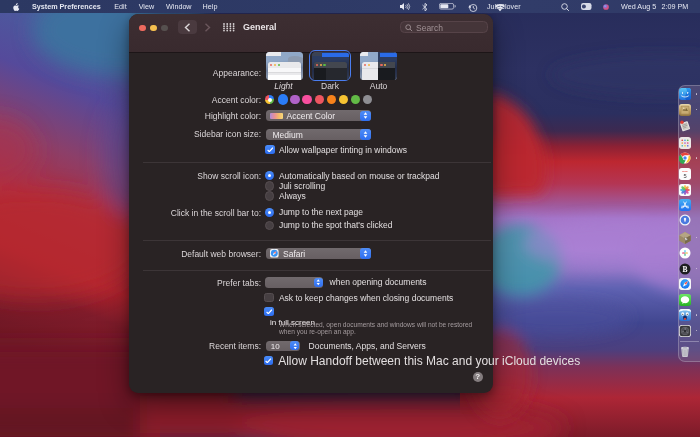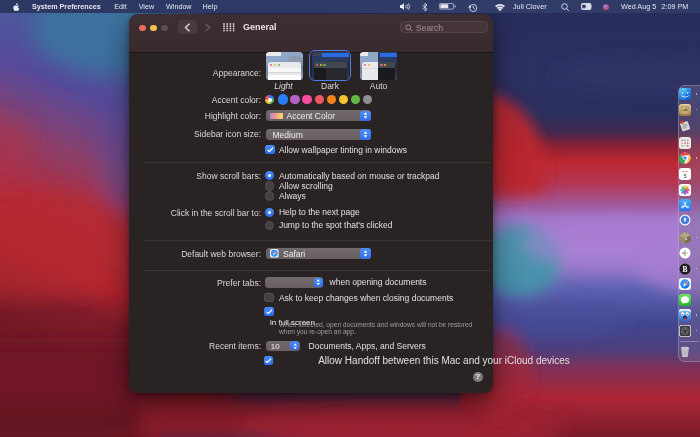--- a/index.html
+++ b/index.html
@@ -147,21 +147,21 @@
     <path d="M15.6 1.8v2.9c.7-.2 1.1-.8 1.1-1.45s-.4-1.25-1.1-1.45z" fill="#e6e8f2" opacity=".75"></path>
   </svg>
   <svg class="abs" style="left:468px;top:2.6px;" width="10" height="10" viewBox="0 0 11 11">
     <circle cx="5.8" cy="5.5" r="3.9" fill="none" stroke="#e6e8f2" stroke-width=".9"></circle>
     <path fill="none" stroke="#e6e8f2" stroke-width=".9" d="M5.8 3.2v2.3l1.7 1"></path>
     <path fill="#e6e8f2" d="M1.9 2.2L.4 5l3 .1z"></path>
   </svg>
   <svg class="abs" style="left:493.5px;top:3.2px;" width="12" height="8.5" viewBox="0 0 12 8.5">
     <path fill="#e6e8f2" d="M6 8.2L4.2 6.3a2.6 2.6 0 013.6 0zM2.8 4.8a4.9 4.9 0 016.4 0L8.1 6a3.4 3.4 0 00-4.2 0zM1 3a7.3 7.3 0 0110 0L9.9 4.2a5.8 5.8 0 00-7.8 0z"></path>
   </svg>
-  <div class="mtxt" style="left:513px;">Juli Clover</div>
+  <div class="mtxt" style="left:487px;">Juli Clover</div>
   <svg class="abs" style="left:561.4px;top:2.8px;" width="9" height="9" viewBox="0 0 9 9">
     <circle cx="3.5" cy="3.5" r="2.8" fill="none" stroke="#e6e8f2" stroke-width=".85"></circle>
     <path stroke="#e6e8f2" stroke-width=".95" d="M5.6 5.6L7.8 7.8"></path>
   </svg>
   <svg class="abs" style="left:581.4px;top:3px;" width="10.5" height="7" viewBox="0 0 10.5 7">
     <rect x="0" y="0" width="10.5" height="7" rx="2.2" fill="#e6e8f2" opacity=".92"></rect>
     <circle cx="2.9" cy="3.5" r="2" fill="#3a4470"></circle>
   </svg>
   <svg class="abs" style="left:603.4px;top:3.6px;" width="6" height="6" viewBox="0 0 9 9">
     <defs>
@@ -297,31 +297,31 @@
   </div>
 
   <div class="cb on" style="left:136.8px;top:130.8px;"></div>
   <svg class="abs" style="left:138.3px;top:132.8px;" width="6.5" height="5.5" viewBox="0 0 6.5 5.5">
         <path fill="none" stroke="#fff" stroke-width="1.2" d="M.6 2.8l1.7 1.9L5.9.6"></path>
       </svg>
   <div class="txt" style="left:150.3px;top:130.5px;">Allow wallpaper tinting in windows</div>
 
   <div class="sep" style="top:148px;"></div>
 
-  <div class="lbl" style="top:156.9px;">Show scroll bars:</div>
+  <div class="lbl" style="top:156.9px;">Show scroll icon:</div>
   <div class="rd on" style="left:136.6px;top:156.9px;"></div>
   <div class="txt" style="left:150.3px;top:156.5px;">Automatically based on mouse or trackpad</div>
   <div class="rd off" style="left:136.6px;top:167.3px;"></div>
-  <div class="txt" style="left:150.3px;top:166.9px;">Allow scrolling</div>
+  <div class="txt" style="left:150.3px;top:166.9px;">Juli scrolling</div>
   <div class="rd off" style="left:136.6px;top:177.4px;"></div>
   <div class="txt" style="left:150.3px;top:177px;">Always</div>
 
   <div class="lbl" style="top:193.6px;">Click in the scroll bar to:</div>
   <div class="rd on" style="left:136.6px;top:193.6px;"></div>
-  <div class="txt" style="left:150.3px;top:193.2px;">Help to the next page</div>
+  <div class="txt" style="left:150.3px;top:193.2px;">Jump to the next page</div>
   <div class="rd off" style="left:136.6px;top:206.7px;"></div>
   <div class="txt" style="left:150.3px;top:206.3px;">Jump to the spot that's clicked</div>
 
   <div class="sep" style="top:225.5px;"></div>
 
   <div class="lbl" style="top:234.6px;">Default web browser:</div>
   <div class="dd" style="top:233.7px;">
     <svg class="abs" style="left:4px;top:1.6px;" width="8.6" height="8.6" viewBox="0 0 20 20">
       <rect x="0" y="0" width="20" height="20" rx="4.5" fill="#f4f5f7"></rect>
       <circle cx="10" cy="10" r="8" fill="#3693f5"></circle>
@@ -367,21 +367,21 @@
             <path fill="#fff" d="M3 0l2.2 3H.8zM3 8L.8 5h4.4z"></path>
           </svg>
         </div>
   </div>
   <div class="txt" style="left:180px;top:327.3px;">Documents, Apps, and Servers</div>
 
   <div class="cb on" style="left:135px;top:341.8px;"></div>
   <svg class="abs" style="left:136.5px;top:343.8px;" width="6.5" height="5.5" viewBox="0 0 6.5 5.5">
         <path fill="none" stroke="#fff" stroke-width="1.2" d="M.6 2.8l1.7 1.9L5.9.6"></path>
       </svg>
-  <div class="txt" style="left:149.6px;top:341.8px;font-size:10px;margin-left:40px;">Allow Handoff between this Mac and your iCloud devices</div>
+  <div class="txt" style="left:149.6px;top:341.8px;font-size:12px;">Allow Handoff between this Mac and your iCloud devices</div>
 
   <div class="abs" style="left:344px;top:357.9px;width:10px;height:10px;border-radius:50%;background:#837c7e;color:#f2eeee;font-size:8px;font-weight:bold;text-align:center;line-height:10.5px;">?</div>
 </div>
 
 <div id="dock"></div>
 <div id="dockicons">
 
   <svg class="dicon" style="top:88px;" viewBox="0 0 24 24">
     <defs>
           <linearGradient id="fnl" x1="0" y1="0" x2="0" y2="1">

